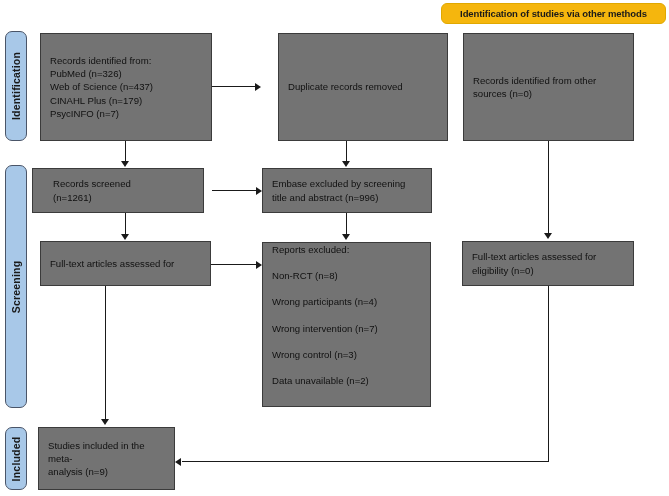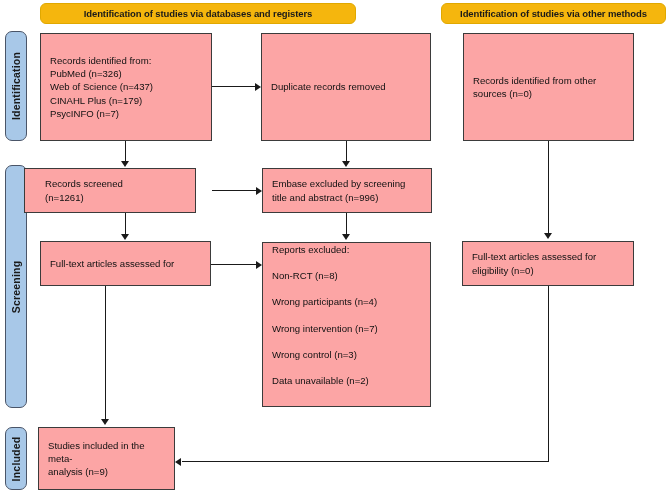--- a/index.html
+++ b/index.html
@@ -50,21 +50,21 @@
     transform: rotate(-90deg);
     white-space: nowrap;
     font-size: 10.5px;
     font-weight: bold;
     color: #1a1a1a;
     letter-spacing: 0.2px;
   }
   
   .box {
     position: absolute;
-    background: #fca5a5;
+    background: #737373;
     border: 1.4px solid #3b3b3b;
     box-sizing: border-box;
     display: flex;
     flex-direction: column;
     justify-content: center;
     padding: 0 9px;
   }
   .box.thin { border-width: 1px; }
   .box-line {
     font-size: 9.6px;
@@ -100,23 +100,20 @@
     border-top: 4.2px solid transparent;
     border-bottom: 4.2px solid transparent;
     border-right: 6.5px solid #1a1a1a;
   }
 </style>
 </head>
 <body>
 
 <div id="diagram">
 
-  <div class="banner" style="left:40px; top:3px; width:316px; height:21px;">
-    <span>Identification of studies via databases and registers</span>
-  </div>
   <div class="banner" style="left:441px; top:3px; width:225px; height:21px;">
     <span>Identification of studies via other methods</span>
   </div>
 
   <div class="stage" style="left:5px; top:31px; width:22px; height:110px;">
     <span class="stage-label">Identification</span>
   </div>
   <div class="stage" style="left:5px; top:165px; width:22px; height:243px;">
     <span class="stage-label">Screening</span>
   </div>
@@ -125,30 +122,30 @@
   </div>
 
   <div class="box" style="left:40px; top:33px; width:172px; height:108px;">
     <div class="box-line">Records identified from:</div>
     <div class="box-line">PubMed (n=326)</div>
     <div class="box-line">Web of Science (n=437)</div>
     <div class="box-line">CINAHL Plus (n=179)</div>
     <div class="box-line">PsycINFO (n=7)</div>
   </div>
 
-  <div class="box thin" style="left:261px; top:33px; width:170px; height:108px;">
+  <div class="box thin" style="left:278px; top:33px; width:170px; height:108px;">
     <div class="box-line">Duplicate records removed</div>
   </div>
 
   <div class="box thin" style="left:463px; top:33px; width:171px; height:108px;">
     <div class="box-line">Records identified from other</div>
     <div class="box-line">sources (n=0)</div>
   </div>
 
-  <div class="box" style="left:24px; top:168px; width:172px; height:45px;padding-left:20px;">
+  <div class="box" style="left:32px; top:168px; width:172px; height:45px;padding-left:20px;">
     <div class="box-line">Records screened</div>
     <div class="box-line">(n=1261)</div>
   </div>
 
   <div class="box thin" style="left:262px; top:168px; width:170px; height:45px;">
     <div class="box-line">Embase excluded by screening</div>
     <div class="box-line">title and abstract (n=996)</div>
   </div>
 
   <div class="box" style="left:40px; top:241px; width:171px; height:45px;">

